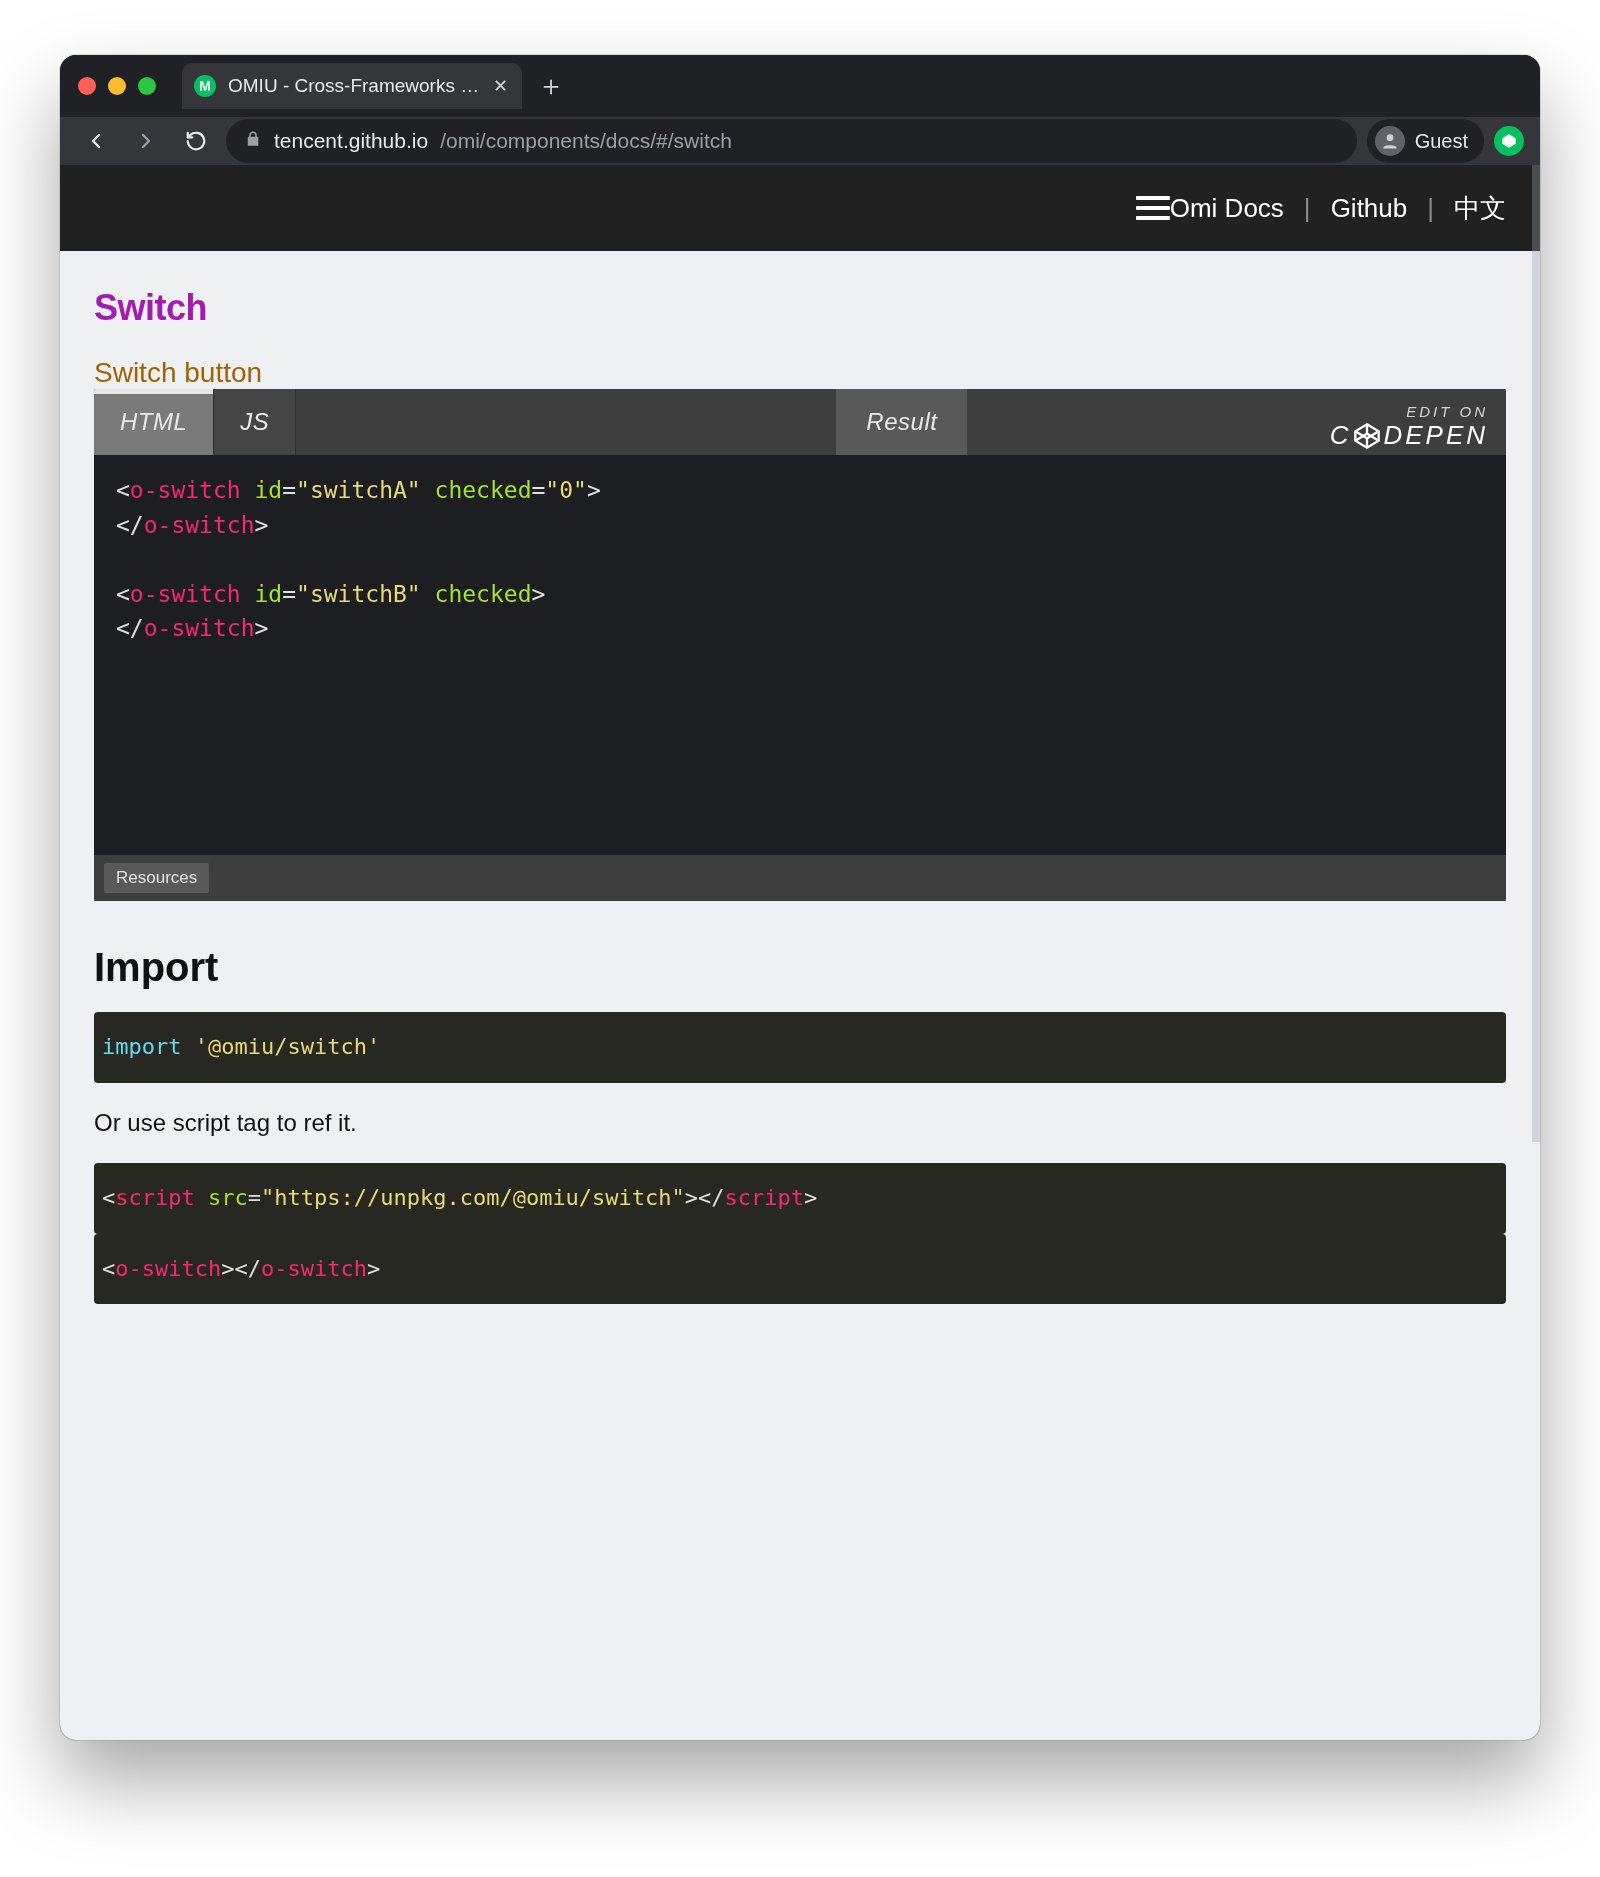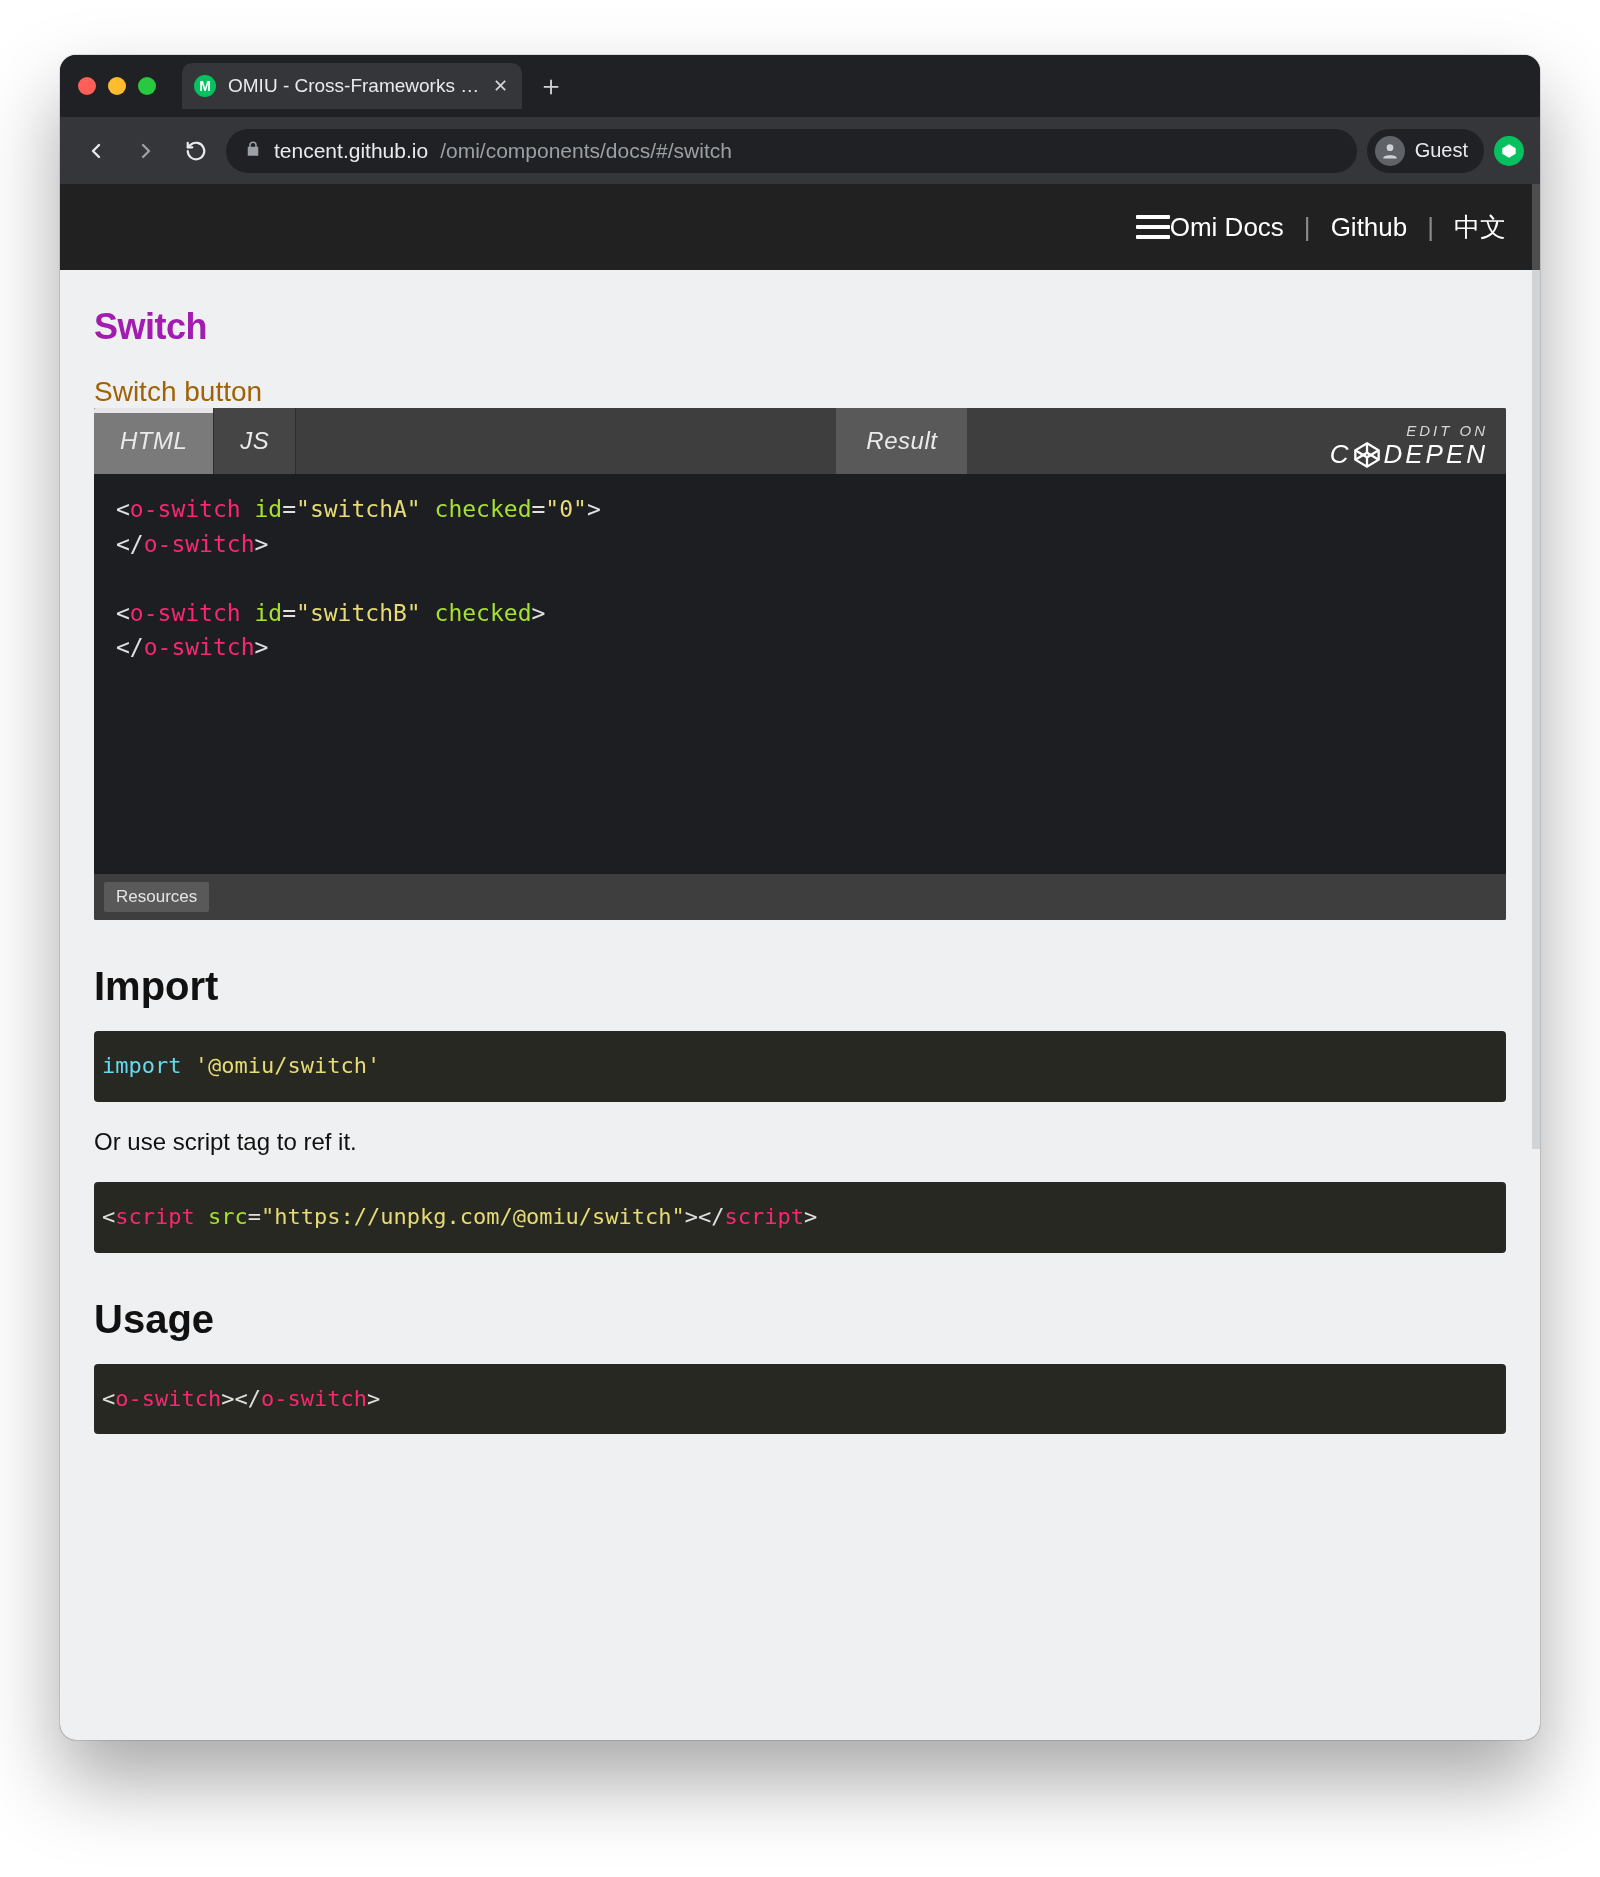--- a/index.html
+++ b/index.html
@@ -60,21 +60,21 @@
     color:#fff; font-weight:700; font-size:14px;
   }
   .tab .title { white-space: nowrap; overflow: hidden; text-overflow: ellipsis; flex: 1; }
   .tab .close { color:#cfd2d6; font-size:18px; }
   .newtab {
     color:#cfd2d6; font-size:28px; width:38px; height:38px; display:flex;
     align-items:center; justify-content:center; border-radius:50%;
   }
   .addrbar {
     background:#35363a;
-    height: 67px;
+    height: 48px;
     display: flex;
     align-items: center;
     padding: 0 16px;
     gap: 10px;
   }
   .nav-icon {
     width: 40px; height: 40px; display:flex; align-items:center; justify-content:center;
     color:#9aa0a6; border-radius: 50%;
   }
   .nav-icon.enabled { color:#e8eaed; }
@@ -304,19 +304,18 @@
             <span class="cp-res">Resources</span>
           </div>
         </div>
 
         <h2 class="section">Import</h2>
         <div class="codeblock"><span class="c-kw">import</span><span class="c-plain"> </span><span class="c-str">'@omiu/switch'</span></div>
 
         <p class="note">Or use script tag to ref it.</p>
         <div class="codeblock"><span class="c-punc">&lt;</span><span class="c-tag">script</span><span class="c-plain"> </span><span class="c-attr">src</span><span class="c-punc">=</span><span class="c-str">"https://unpkg.com/@omiu/switch"</span><span class="c-punc">&gt;</span><span class="c-punc">&lt;/</span><span class="c-tag">script</span><span class="c-punc">&gt;</span></div>
 
-        <h2 class="section">Usage</h2>
         <div class="codeblock"><span class="c-punc">&lt;</span><span class="c-tag">o-switch</span><span class="c-punc">&gt;</span><span class="c-punc">&lt;/</span><span class="c-tag">o-switch</span><span class="c-punc">&gt;</span></div>
       </div>
     </div>
 
   </div>
 </div>
 
 </body></html>

